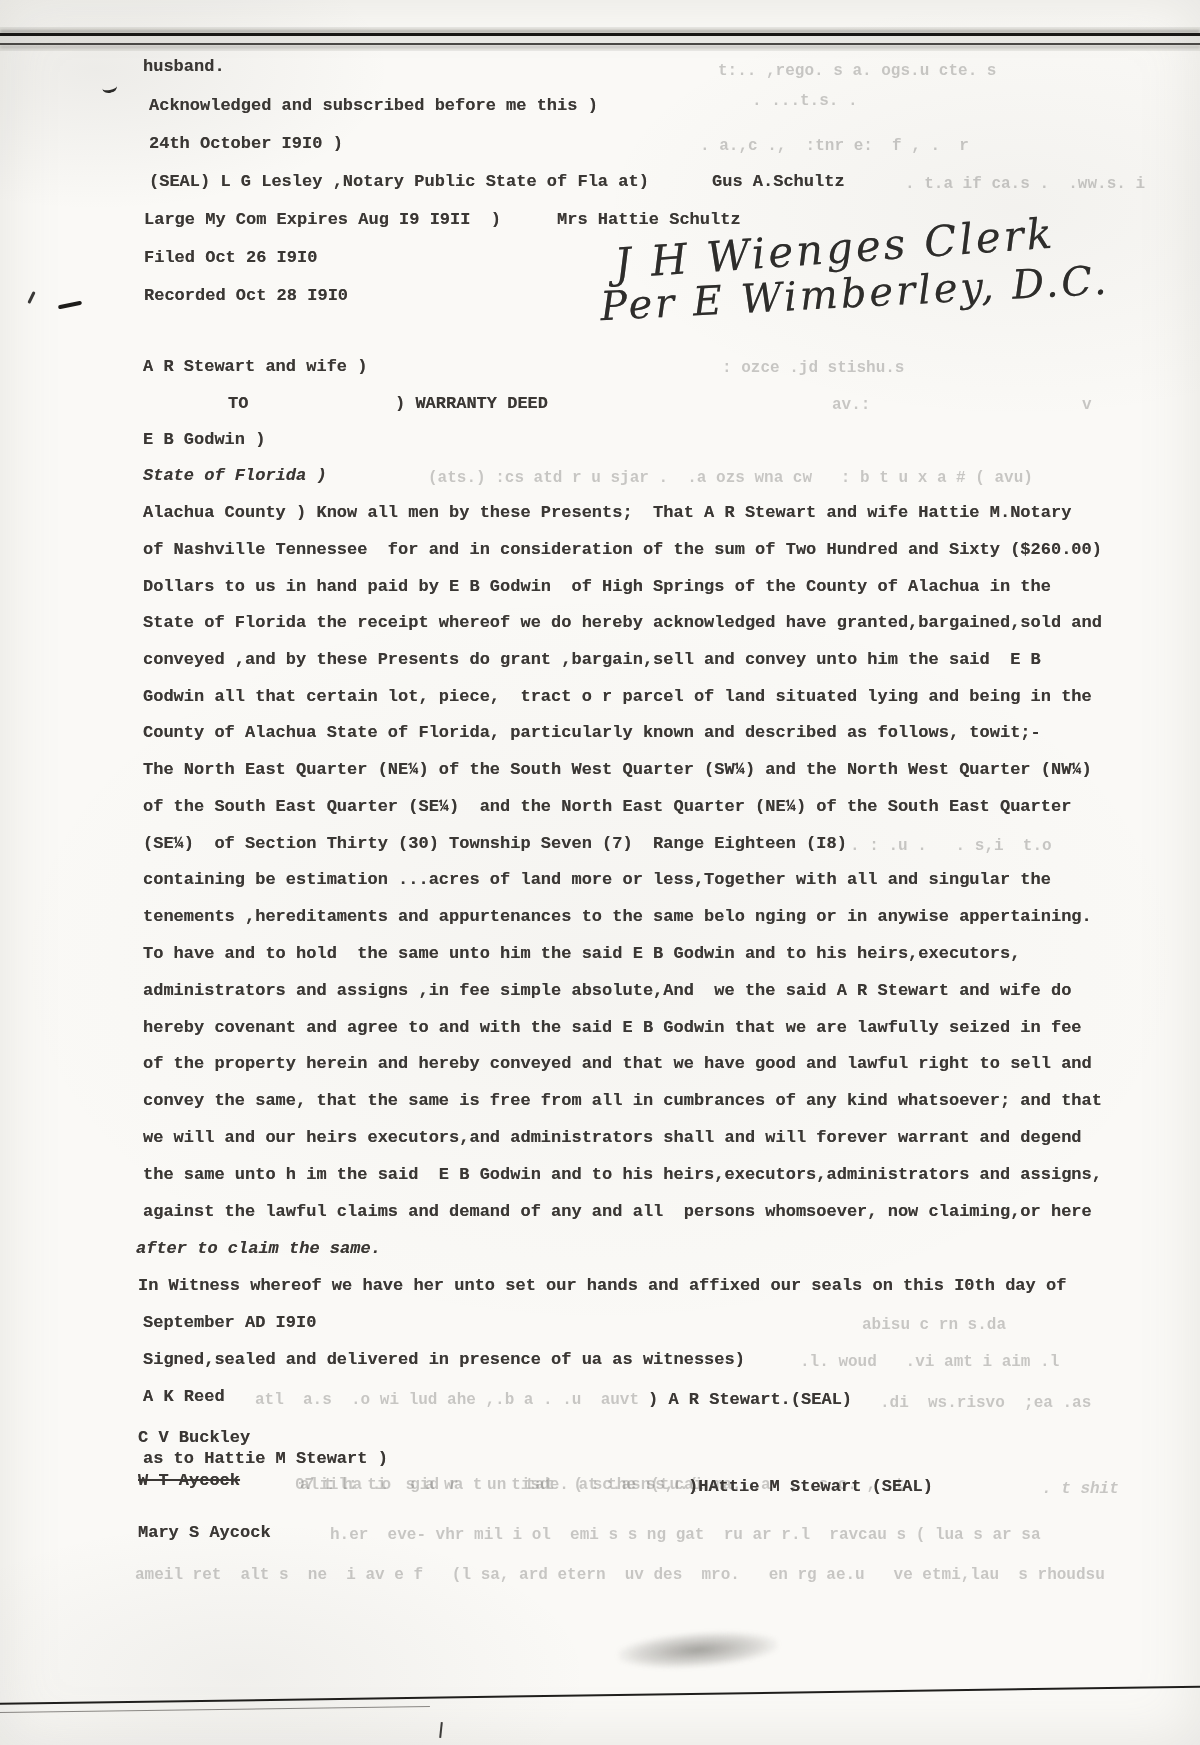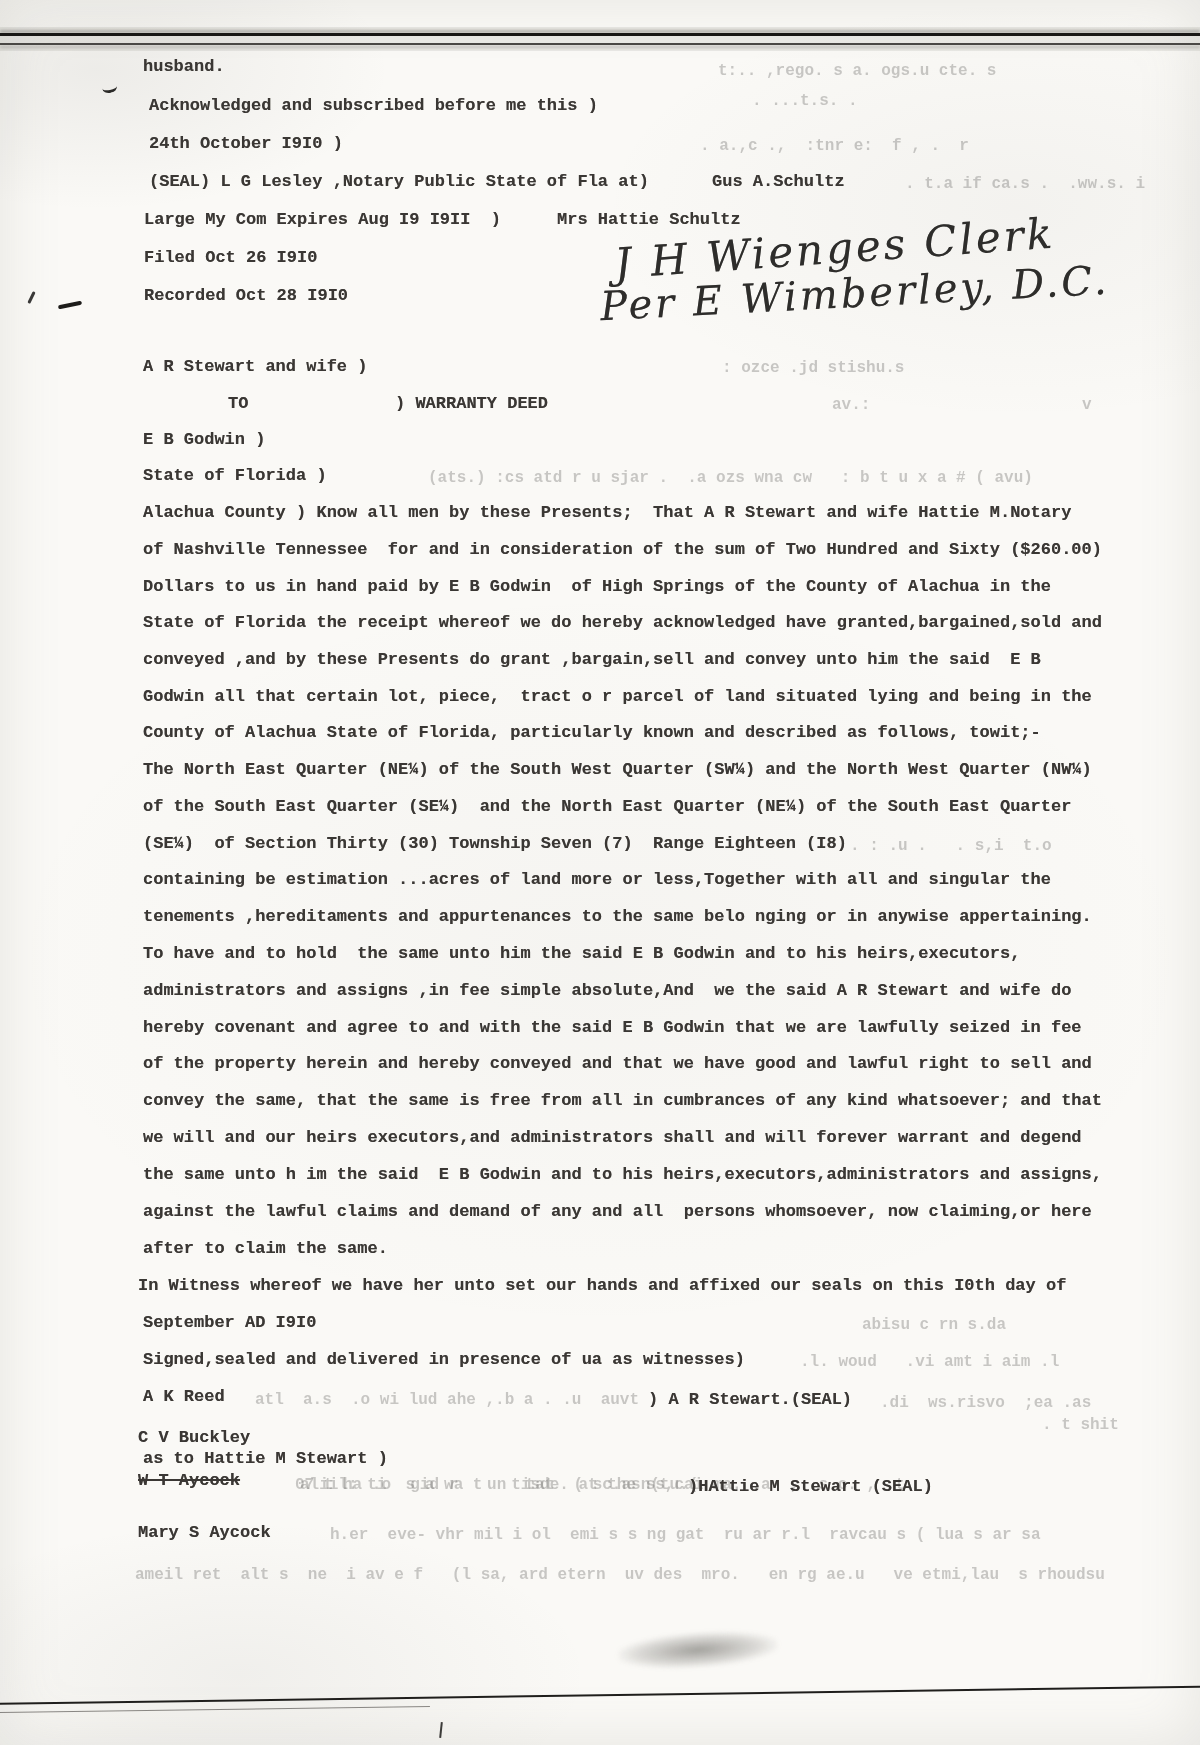--- a/index.html
+++ b/index.html
@@ -72,21 +72,21 @@
       <div class="line type" style="left: 144px; top: 286px;">Recorded Oct 28 I9I0</div>
       <div class="line hand" style="left: 614px; top: 224px; font-size: 42px; transform: rotate(-4deg);">J H Wienges Clerk</div>
       <div class="line hand" style="left: 600px; top: 270px; font-size: 40px; transform: rotate(-3deg);">Per E Wimberley, D.C.</div>
       <div class="line type" style="left: 143px; top: 357px;">A R Stewart and wife )</div>
       <div class="line ghost" style="left: 722px; top: 359px;">: ozce .jd stishu.s</div>
       <div class="line type" style="left: 228px; top: 394px;">TO</div>
       <div class="line type" style="left: 395px; top: 394px;">) WARRANTY DEED</div>
       <div class="line ghost" style="left: 832px; top: 396px;">av.:</div>
       <div class="line ghost" style="left: 1082px; top: 396px;">v</div>
       <div class="line type" style="left: 143px; top: 430px;">E B Godwin )</div>
-      <div class="line type" style="left: 143px; top: 466px;">State of Florida )</div>
+      <div class="line type" style="left: 143px; top: 466px; font-style: italic;">State of Florida )</div>
       <div class="line ghost" style="left: 428px; top: 469px;">(ats.) :cs atd r u sjar .  .a ozs wna cw   : b t u x a # ( avu)</div>
       <div class="line type" style="left: 143px; top: 503px;">Alachua County ) Know all men by these Presents;  That A R Stewart and wife Hattie M.Notary</div>
       <div class="line type" style="left: 143px; top: 540px;">of Nashville Tennessee  for and in consideration of the sum of Two Hundred and Sixty ($260.00)</div>
       <div class="line type" style="left: 143px; top: 577px;">Dollars to us in hand paid by E B Godwin  of High Springs of the County of Alachua in the</div>
       <div class="line type" style="left: 143px; top: 613px;">State of Florida the receipt whereof we do hereby acknowledged have granted,bargained,sold and</div>
       <div class="line type" style="left: 143px; top: 650px;">conveyed ,and by these Presents do grant ,bargain,sell and convey unto him the said  E B</div>
       <div class="line type" style="left: 143px; top: 687px;">Godwin all that certain lot, piece,  tract o r parcel of land situated lying and being in the</div>
       <div class="line type" style="left: 143px; top: 723px;">County of Alachua State of Florida, particularly known and described as follows, towit;-</div>
       <div class="line type" style="left: 143px; top: 760px;">The North East Quarter (NE¼) of the South West Quarter (SW¼) and the North West Quarter (NW¼)</div>
       <div class="line type" style="left: 143px; top: 797px;">of the South East Quarter (SE¼)  and the North East Quarter (NE¼) of the South East Quarter</div>
@@ -95,37 +95,37 @@
       <div class="line type" style="left: 143px; top: 870px;">containing be estimation ...acres of land more or less,Together with all and singular the</div>
       <div class="line type" style="left: 143px; top: 907px;">tenements ,hereditaments and appurtenances to the same belo nging or in anywise appertaining.</div>
       <div class="line type" style="left: 143px; top: 944px;">To have and to hold  the same unto him the said E B Godwin and to his heirs,executors,</div>
       <div class="line type" style="left: 143px; top: 981px;">administrators and assigns ,in fee simple absolute,And  we the said A R Stewart and wife do</div>
       <div class="line type" style="left: 143px; top: 1018px;">hereby covenant and agree to and with the said E B Godwin that we are lawfully seized in fee</div>
       <div class="line type" style="left: 143px; top: 1054px; text-align: center;">of the property herein and hereby conveyed and that we have good and lawful right to sell and</div>
       <div class="line type" style="left: 143px; top: 1091px; text-align: center;">convey the same, that the same is free from all in cumbrances of any kind whatsoever; and that</div>
       <div class="line type" style="left: 143px; top: 1128px;">we will and our heirs executors,and administrators shall and will forever warrant and degend</div>
       <div class="line type" style="left: 143px; top: 1165px;">the same unto h im the said  E B Godwin and to his heirs,executors,administrators and assigns,</div>
       <div class="line type" style="left: 143px; top: 1202px;">against the lawful claims and demand of any and all  persons whomsoever, now claiming,or here</div>
-      <div class="line type" style="left: 143px; top: 1239px;">after to claim the same.</div>
+      <div class="line type" style="left: 136px; top: 1239px; font-style: italic;">after to claim the same.</div>
       <div class="line type" style="left: 138px; top: 1276px;">In Witness whereof we have her unto set our hands and affixed our seals on this I0th day of</div>
       <div class="line type" style="left: 143px; top: 1313px;">September AD I9I0</div>
       <div class="line ghost" style="left: 862px; top: 1316px; text-align: right;">abisu c rn s.da</div>
       <div class="line type" style="left: 143px; top: 1350px;">Signed,sealed and delivered in presence of ua as witnesses)</div>
       <div class="line ghost" style="left: 800px; top: 1353px;">.l. woud   .vi amt i aim .l</div>
       <div class="line type" style="left: 143px; top: 1387px;">A K Reed</div>
       <div class="line ghost" style="left: 255px; top: 1391px;">atl  a.s  .o wi lud ahe ,.b a . .u  auvt .</div>
       <div class="line type" style="left: 648px; top: 1390px;">) A R Stewart.(SEAL)</div>
       <div class="line ghost" style="left: 880px; top: 1394px;">.di  ws.risvo  ;ea .as</div>
       <div class="line type" style="left: 138px; top: 1428px;">C V Buckley</div>
       <div class="line ghost" style="left: 300px; top: 1445px; margin-top: 31px;">aliil: ti  s a wa t   tisde. at the ss,cai ma. .a  , .s c. ,  t. .</div>
       <div class="line type" style="left: 143px; top: 1449px;">as to Hattie M Stewart )</div>
       <div class="line type struck" style="left: 138px; top: 1471px;">W T Aycock</div>
       <div class="line ghost" style="left: 295px; top: 1476px;">07 t ha .o  gid r   un  tat  ( sc.asn(tu.(</div>
       <div class="line type" style="left: 688px; top: 1477px; text-align: right;">)HAttie M Stewart (SEAL)</div>
-      <div class="line ghost" style="left: 1042px; top: 1416px;">. t shit</div>
+      <div class="line ghost" style="left: 1042px; top: 1480px; font-style: italic;">. t shit</div>
       <div class="line type" style="left: 138px; top: 1523px;">Mary S Aycock</div>
       <div class="line ghost" style="left: 330px; top: 1526px;">h.er  eve- vhr mil i ol  emi s s ng gat  ru ar r.l  ravcau s ( lua s ar sa</div>
       <div class="line ghost" style="left: 135px; top: 1566px;">ameil ret  alt s  ne  i av e f   (l sa, ard etern  uv des  mro.   en rg ae.u   ve etmi,lau  s rhoudsu</div>
     </div>
   <div class="smudge"></div>
   <div class="bottom-edge"></div>
   <div class="bottom-edge2"></div>
   <div class="bottom-tick"></div>
 </div>
 

